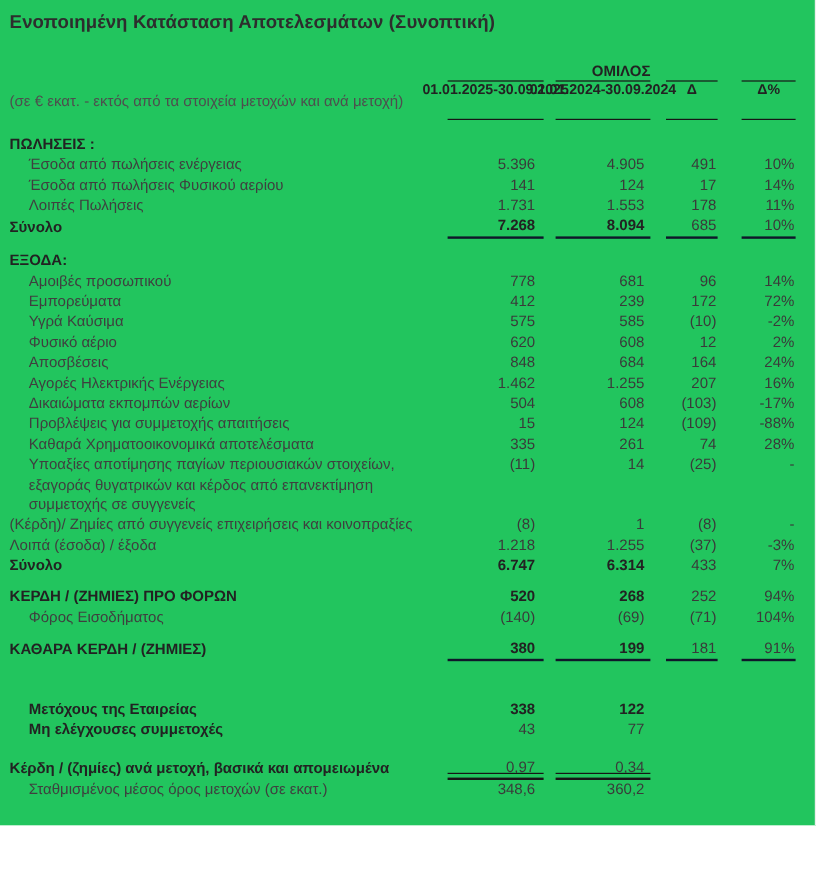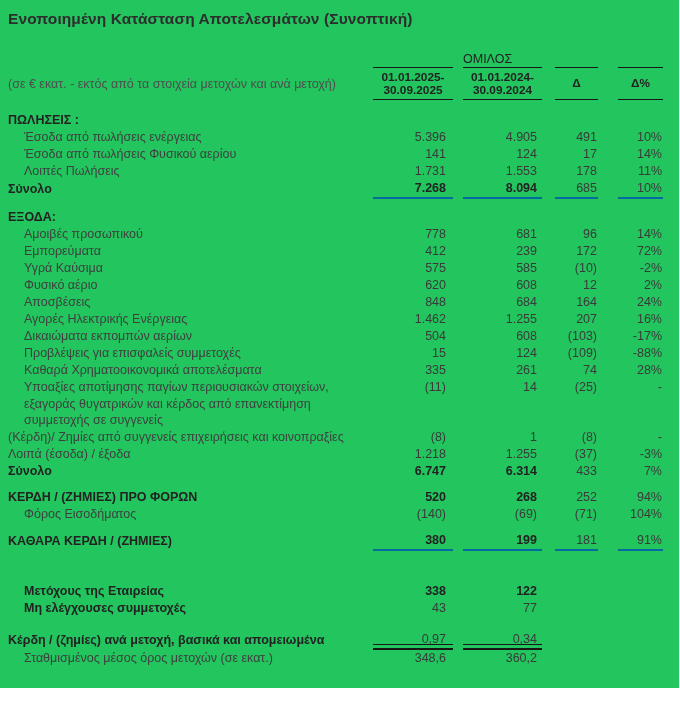--- a/index.html
+++ b/index.html
@@ -18,40 +18,40 @@
   .title{
     font-size:15.5px;font-weight:700;color:#2d2d2d;
     margin:2px 0 24px 0;letter-spacing:0.1px;
   }
   
   .grid8{display:grid;grid-template-columns:365px 80px 10px 79px 13px 43px 20px 45px;}
   
   .hdr{margin-bottom:12px;}
   .hdr-grid{grid-template-rows:auto auto;row-gap:1px;}
   .unit-note{grid-column:1;grid-row:2;align-self:center;color:#4e4e4e;line-height:16px;padding-right:20px;}
-  .group-hd{grid-column:4;grid-row:1;text-align:left;font-weight:400;color:#222;font-size:12.5px;}
+  .group-hd{grid-column:4;grid-row:1;text-align:right;font-weight:700;color:#222;font-size:12.5px;}
   .h-box{grid-row:2;border-top:1.5px solid #161616;border-bottom:1.5px solid #161616;
-    min-height:31px;display:flex;flex-direction:column;justify-content:center;
+    min-height:31px;display:flex;flex-direction:row;justify-content:center;
     text-align:center;font-weight:700;color:#222;font-size:11.8px;line-height:13px;}
   .h-c1{grid-column:2;}
   .h-c2{grid-column:4;}
   .h-c3{grid-column:6;}
   .h-c4{grid-column:8;}
   
   .trow{align-items:center;min-height:17px;line-height:17px;}
   .c-label{grid-column:1;padding-right:4px;}
   .indent .c-label{padding-left:16px;}
   .bold-label .c-label{font-weight:700;color:#222;}
   .c-val{text-align:right;color:#3a3a3a;white-space:nowrap;align-self:stretch;}
   .c-v1{grid-column:2;padding-right:7px;}
   .c-v2{grid-column:4;padding-right:5px;}
   .c-v3{grid-column:6;padding-right:1px;}
   .c-v4{grid-column:8;padding-right:1px;}
   .v-bold{font-weight:700;color:#222;}
-  .rule-single{border-bottom:2px solid #0369a1;}
+  .rule-single{border-bottom:2px solid #0f172a;}
   .rule-double{position:relative;border-bottom:2.5px solid #161616;}
   .rule-double::after{content:"";position:absolute;left:0;right:0;bottom:2.5px;border-bottom:1px solid #161616;}
   .multiline{line-height:16.5px;}
 </style>
 </head>
 <body>
 
 <div class="page">
   <div class="edge-line"></div>
 
@@ -162,21 +162,21 @@
         <div class="c-val c-v4">16%</div>
       </div>
       <div class="trow grid8 indent">
         <div class="c-label">Δικαιώματα εκπομπών αερίων</div>
         <div class="c-val c-v1">504</div>
         <div class="c-val c-v2">608</div>
         <div class="c-val c-v3">(103)</div>
         <div class="c-val c-v4">-17%</div>
       </div>
       <div class="trow grid8 indent">
-        <div class="c-label">Προβλέψεις για επισφαλείς συμμετοχές</div>
+        <div class="c-label">Προβλέψεις για συμμετοχής απαιτήσεις</div>
         <div class="c-val c-v1">15</div>
         <div class="c-val c-v2">124</div>
         <div class="c-val c-v3">(109)</div>
         <div class="c-val c-v4">-88%</div>
       </div>
       <div class="trow grid8 indent">
         <div class="c-label">Καθαρά Χρηματοοικονομικά αποτελέσματα</div>
         <div class="c-val c-v1">335</div>
         <div class="c-val c-v2">261</div>
         <div class="c-val c-v3">74</div>

